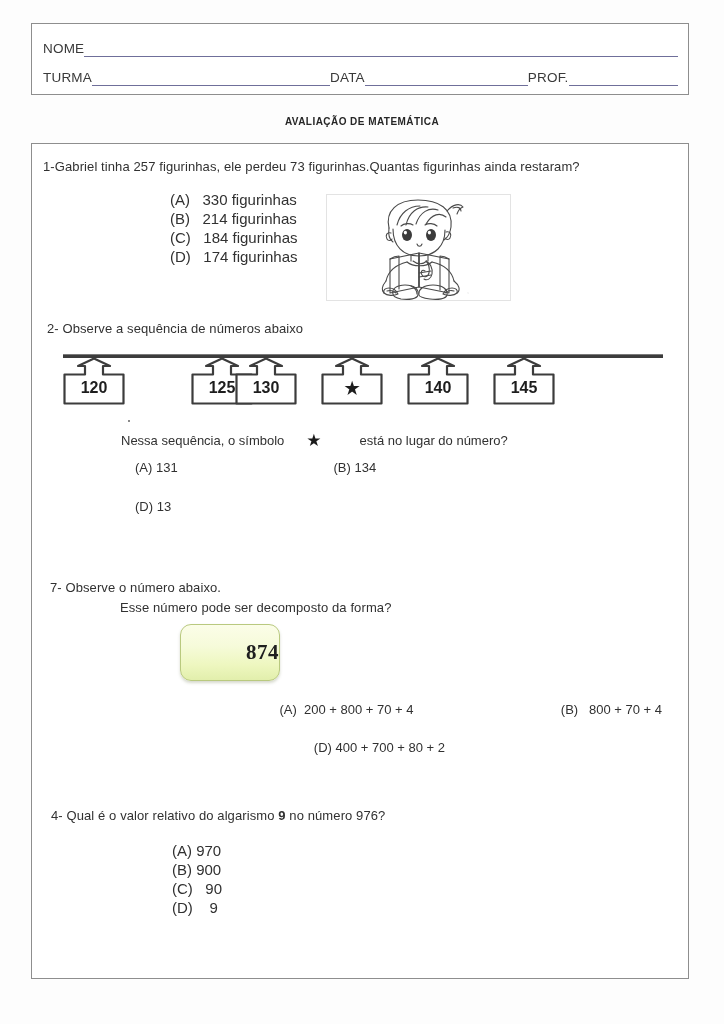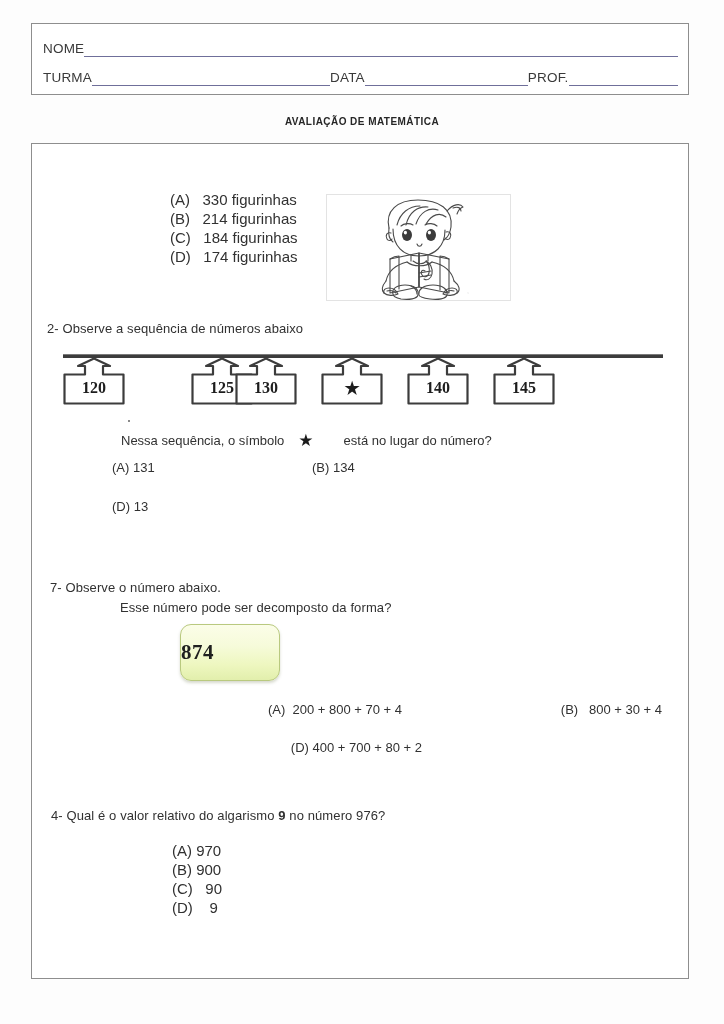--- a/index.html
+++ b/index.html
@@ -145,36 +145,36 @@
   .seq-item svg { position: absolute; left: 0; top: 0; }
   .seq-val {
     position: absolute;
     left: 0;
     top: 16px;
     width: 62px;
     height: 30px;
     display: flex;
     align-items: center;
     justify-content: center;
-    font-family: Liberation Serif, serif;
+    font-family: Liberation Sans, sans-serif;
     font-weight: bold;
     font-size: 16px;
     color: #1d1d1d;
   }
   .seq-val.star-cell { font-size: 17px; }
 
   #q2 .sub-stem {
     position: absolute;
     left: 89px;
     top: 112px;
     font-size: 13px;
     color: #313131;
     display: flex;
     align-items: center;
-    gap: 8px;
+    gap: 16px;
   }
   #q2 .sub-stem .star-ico {
     display: inline-block;
     margin: 0 22px 0 6px;
     font-size: 17px;
     line-height: 1;
     color: #1b1b1b;
   }
   #q2 .dot-mark {
     position: absolute;
@@ -187,20 +187,21 @@
   #q2 .ans-grid {
     position: absolute;
     left: 80px;
     top: 140px;
     width: 420px;
   }
   .ans-row {
     display: flex;
     height: 39px;
     align-items: flex-start;
+    margin-left: 23px;
   }
   .ans-col { width: 200px; font-size: 13px; color: #313131; white-space: pre; }
 
   
   #q3 { left: 0; top: 435px; width: 656px; }
   #q3 .q-stem.l1 { position: absolute; left: 18px; top: 0px; }
   #q3 .q-stem.l2 { position: absolute; left: 56px; top: 20px; margin-left: 32px; }
 
   .num-card {
     position: absolute;
@@ -208,21 +209,21 @@
     top: 45px;
     width: 100px;
     height: 57px;
     border-radius: 11px;
     border: 1px solid #b9c97f;
     box-sizing: border-box;
     background: linear-gradient(to bottom, #fbfde8 0%, #f6fbda 38%, #eef7c0 72%, #e2efac 100%);
     box-shadow: 0 2px 3px rgba(120,130,90,.30);
     display: flex;
     align-items: center;
-    justify-content: flex-start;
+    justify-content: flex-end;
   }
   .num-card span {
     font-family: "Liberation Serif", serif;
     font-weight: bold;
     font-size: 21px;
     color: #1f1f1f;
     letter-spacing: .5px;
   }
   #q3 .ans-grid {
     position: absolute;
@@ -257,20 +258,21 @@
       <span class="hdr-label">PROF.</span>
       <span class="rule grow"></span>
     </div>
   </div>
 
   <div class="exam-title">AVALIAÇÃO DE MATEMÁTICA</div>
 
   <div class="content-box">
 
     <div class="q" id="q1">
+      <div class="q-stem">1-Gabriel tinha 257 figurinhas, ele perdeu 73 figurinhas.Quantas figurinhas ainda restaram?</div>
       <div class="opts">
         <div class="opt">(A)   330 figurinhas</div>
         <div class="opt">(B)   214 figurinhas</div>
         <div class="opt">(C)   184 figurinhas</div>
         <div class="opt">(D)   174 figurinhas</div>
       </div>
 
       <div class="boy-figure">
         <svg width="183" height="105" viewBox="0 0 183 105" xmlns="http://www.w3.org/2000/svg">
           <g fill="none" stroke="#4a4a4a" stroke-width="1.1" stroke-linecap="round" stroke-linejoin="round">
@@ -414,21 +416,21 @@
       <div class="q-stem l1">7- Observe o número abaixo.</div>
       <div class="q-stem l2">Esse número pode ser decomposto da forma?</div>
 
       <div class="num-card">
         <span>874</span>
       </div>
 
       <div class="ans-grid">
         <div class="ans-row">
           <div class="ans-col">(A)  200 + 800 + 70 + 4</div>
-          <div class="ans-col">(B)   800 + 30 + 4</div>
+          <div class="ans-col">(B)   800 + 70 + 4</div>
         </div>
         <div class="ans-row">
           <div class="ans-col">(D) 400 + 700 + 80 + 2</div>
         </div>
       </div>
     </div>
 
     <div class="q" id="q4">
       <div class="q-stem"><span>4- Qual é o valor relativo do algarismo </span><b>9</b><span> no número 976?</span></div>
       <div class="opts">

